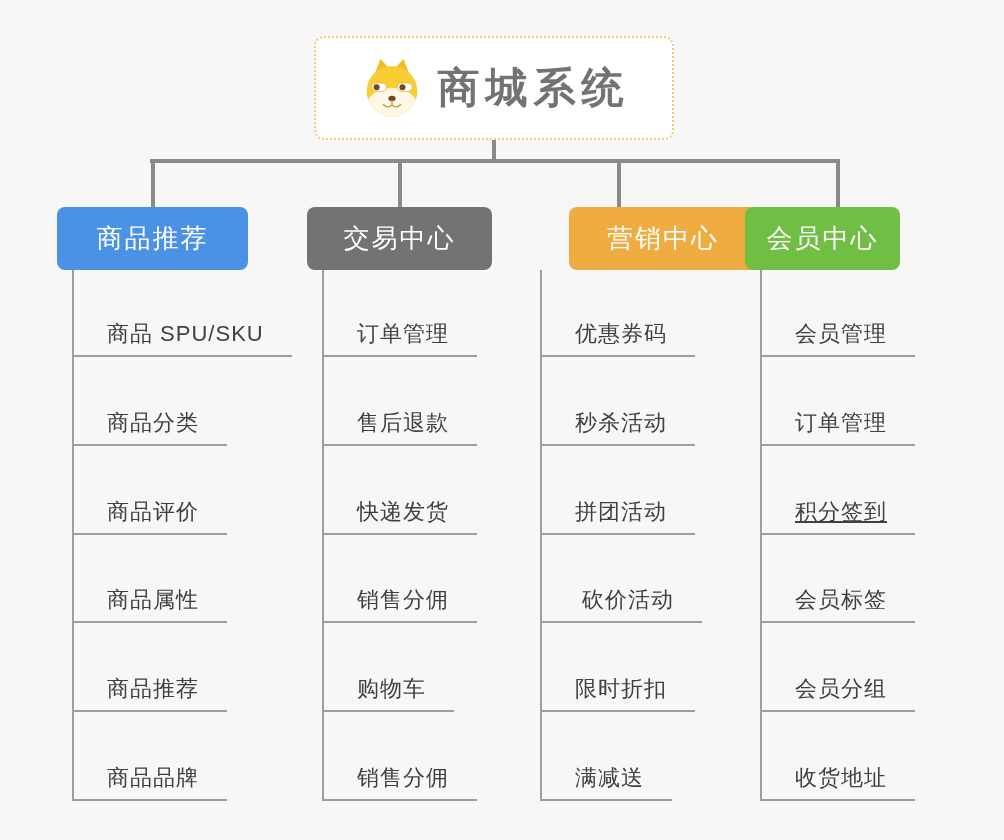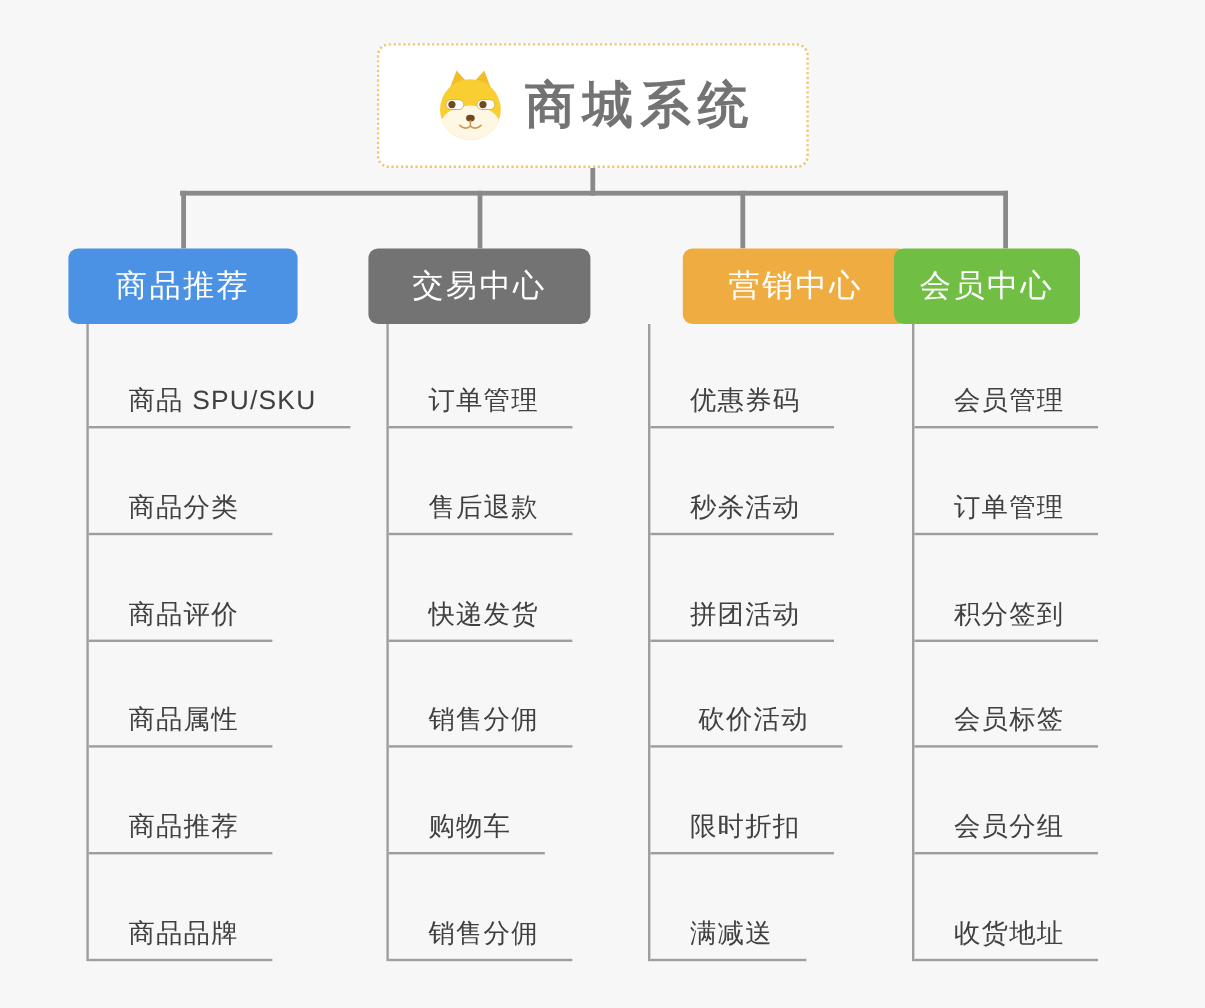--- a/index.html
+++ b/index.html
@@ -94,20 +94,20 @@
         <div class="item" style="top: 137.8px;">秒杀活动</div>
         <div class="item" style="top: 226.6px;">拼团活动</div>
         <div class="item" style="top: 315.4px; padding-left: 40px;">砍价活动</div>
         <div class="item" style="top: 404.2px;">限时折扣</div>
         <div class="item" style="top: 493px;">满减送</div>
       </div>
       <div class="branch-box" style="left: 745px; width: 155px; background: rgb(112, 190, 68);">会员中心</div>
       <div class="column" style="left: 760px;">
         <div class="item" style="top: 49px;">会员管理</div>
         <div class="item" style="top: 137.8px;">订单管理</div>
-        <div class="item" style="top: 226.6px;">积分签到</div>
+        <div class="item" style="top: 226.6px; text-decoration: underline;">积分签到</div>
         <div class="item" style="top: 315.4px;">会员标签</div>
         <div class="item" style="top: 404.2px;">会员分组</div>
         <div class="item" style="top: 493px;">收货地址</div>
       </div>
     </div>
 
 </div>
 
 </body></html>

